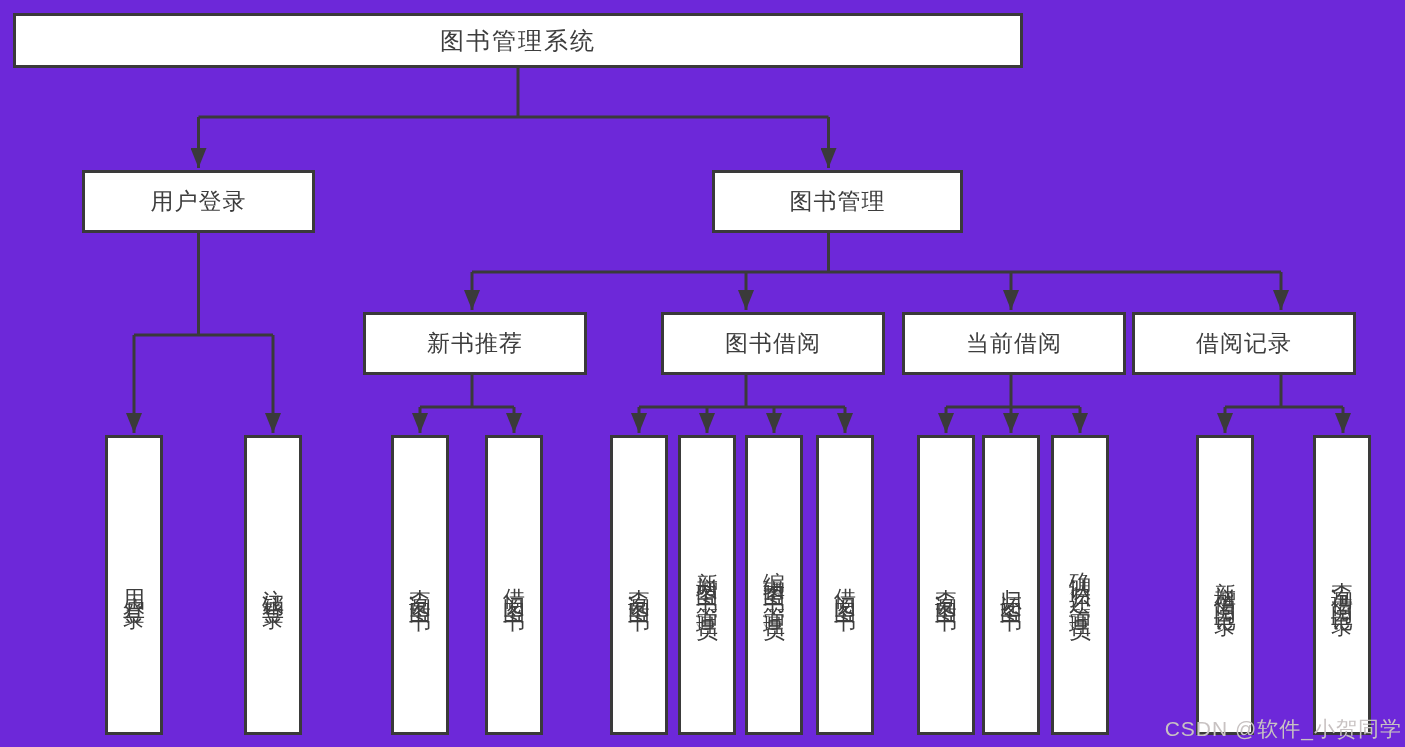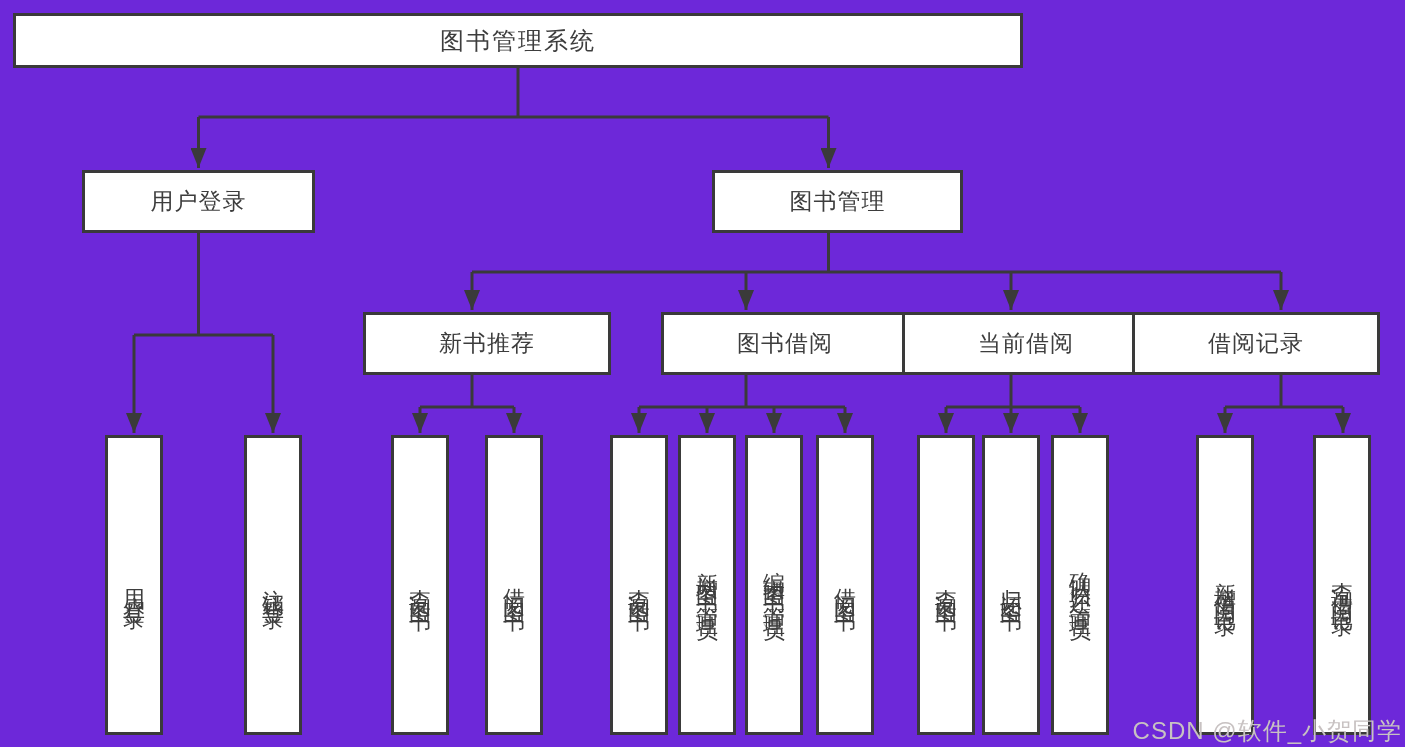--- a/index.html
+++ b/index.html
@@ -17,36 +17,36 @@
   .vlabel{
     writing-mode:vertical-lr;text-orientation:upright;
     font-size:22px;letter-spacing:7px;line-height:1;white-space:nowrap;
   }
   
   .n-root{left:13px;top:13px;width:1010px;height:55px;}
   
   .n-user-login{left:82px;top:170px;width:233px;height:63px;}
   .n-book-mgmt{left:712px;top:170px;width:251px;height:63px;}
   
-  .lvl3{top:312px;width:248px;height:63px;}
+  .lvl3{top:312px;width:224px;height:63px;}
   .n-new-book{left:363px;}
   .n-borrow{left:661px;}
   .n-current{left:902px;text-align:right;}
   .n-records{left:1132px;}
   
   .leaf{top:435px;width:58px;height:300px;}
   .lf-1a{left:105px;} .lf-1b{left:244px;}
   .lf-2a{left:391px;} .lf-2b{left:485px;}
   .lf-3a{left:610px;} .lf-3b{left:678px;} .lf-3c{left:745px;} .lf-3d{left:816px;}
   .lf-4a{left:917px;} .lf-4b{left:982px;} .lf-4c{left:1051px;}
   .lf-5a{left:1196px;} .lf-5b{left:1313px;}
   
   .watermark{
     position:absolute;right:10px;top:715px;z-index:5;
-    font-size:24px;color:#c8c2c2;letter-spacing:1px;white-space:nowrap;
+    font-size:21px;color:#c8c2c2;letter-spacing:1px;white-space:nowrap;
   }
 </style>
 </head>
 <body>
 
 <div id="stage">
 
   <svg id="connectors" width="1405" height="747" viewBox="0 0 1405 747" fill="none" stroke="#3a3a3a" stroke-width="3">
     <defs>
       <marker id="arrow" markerUnits="userSpaceOnUse" viewBox="0 0 10 8" markerWidth="20" markerHeight="16" refX="10" refY="4" orient="auto">

